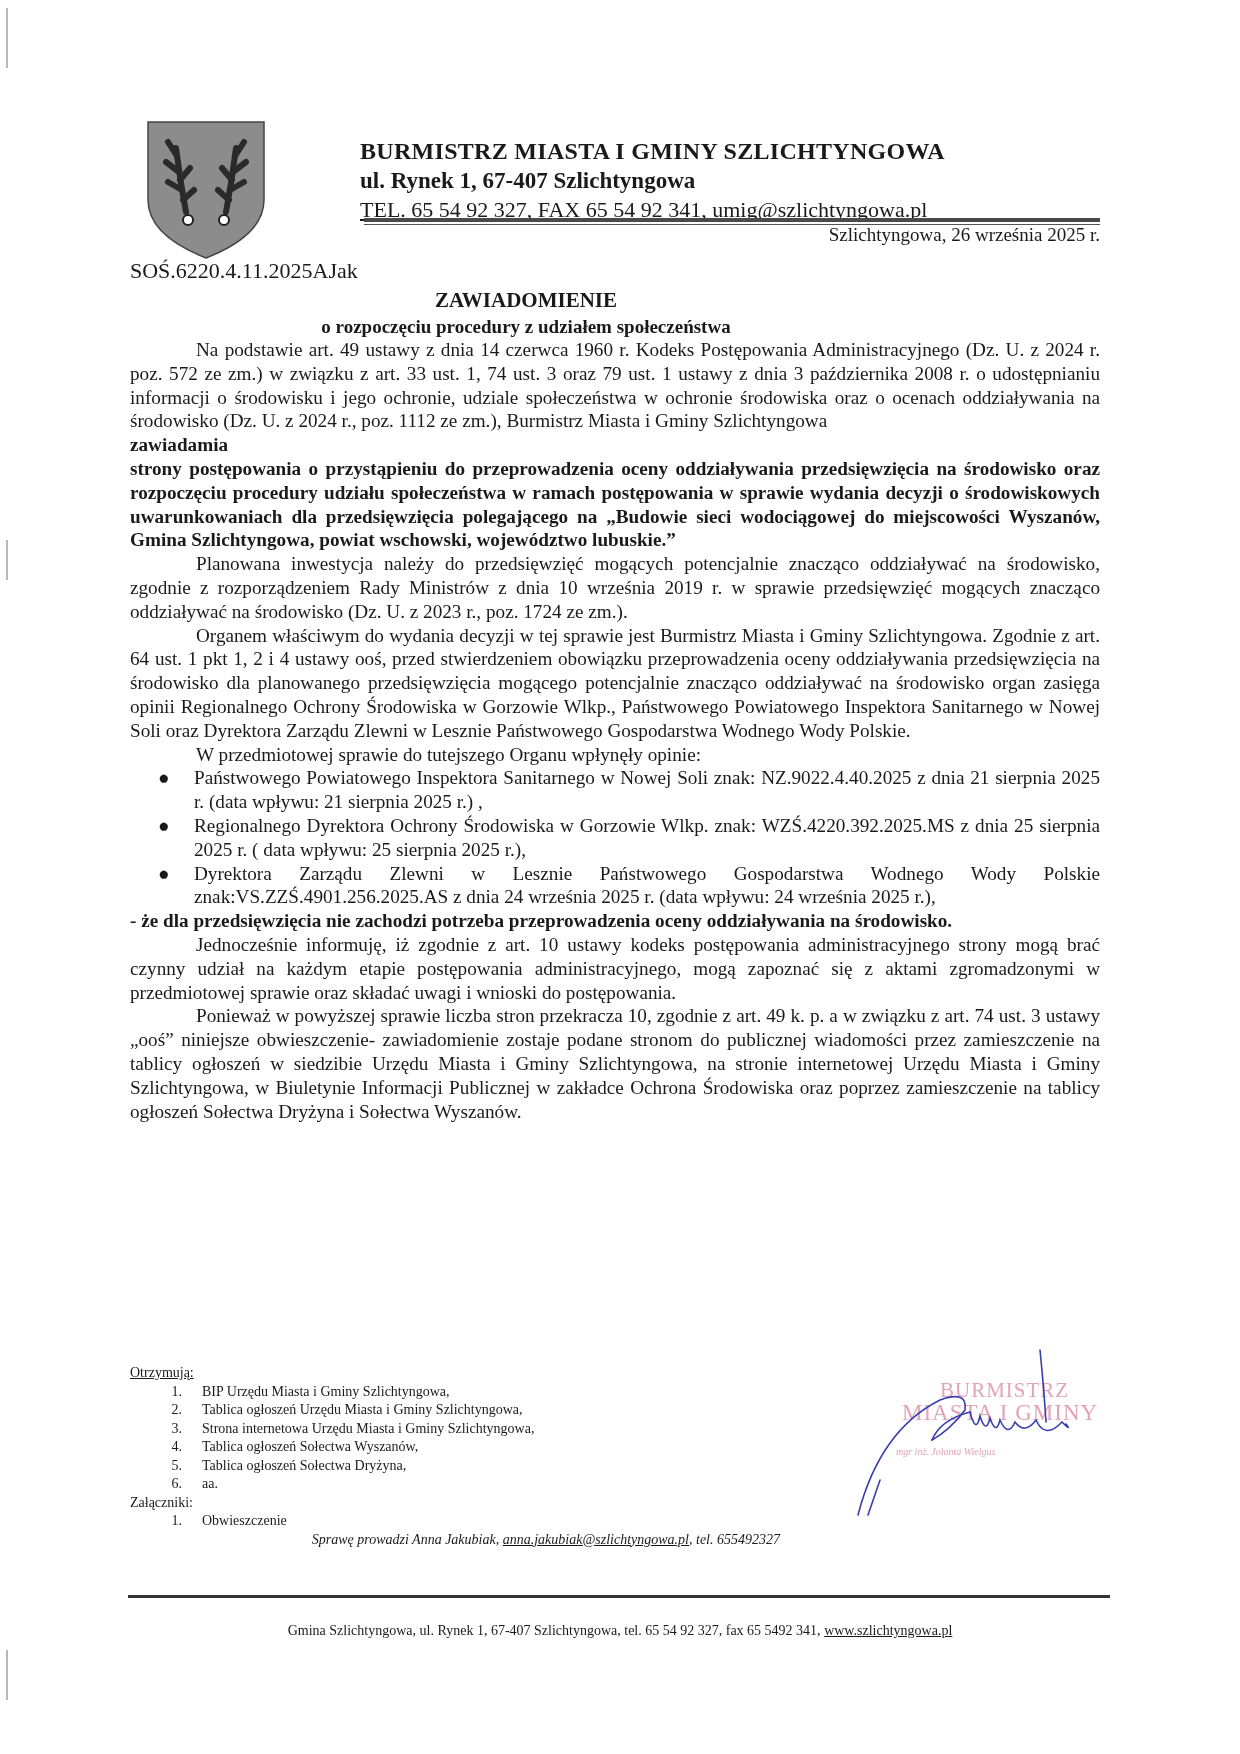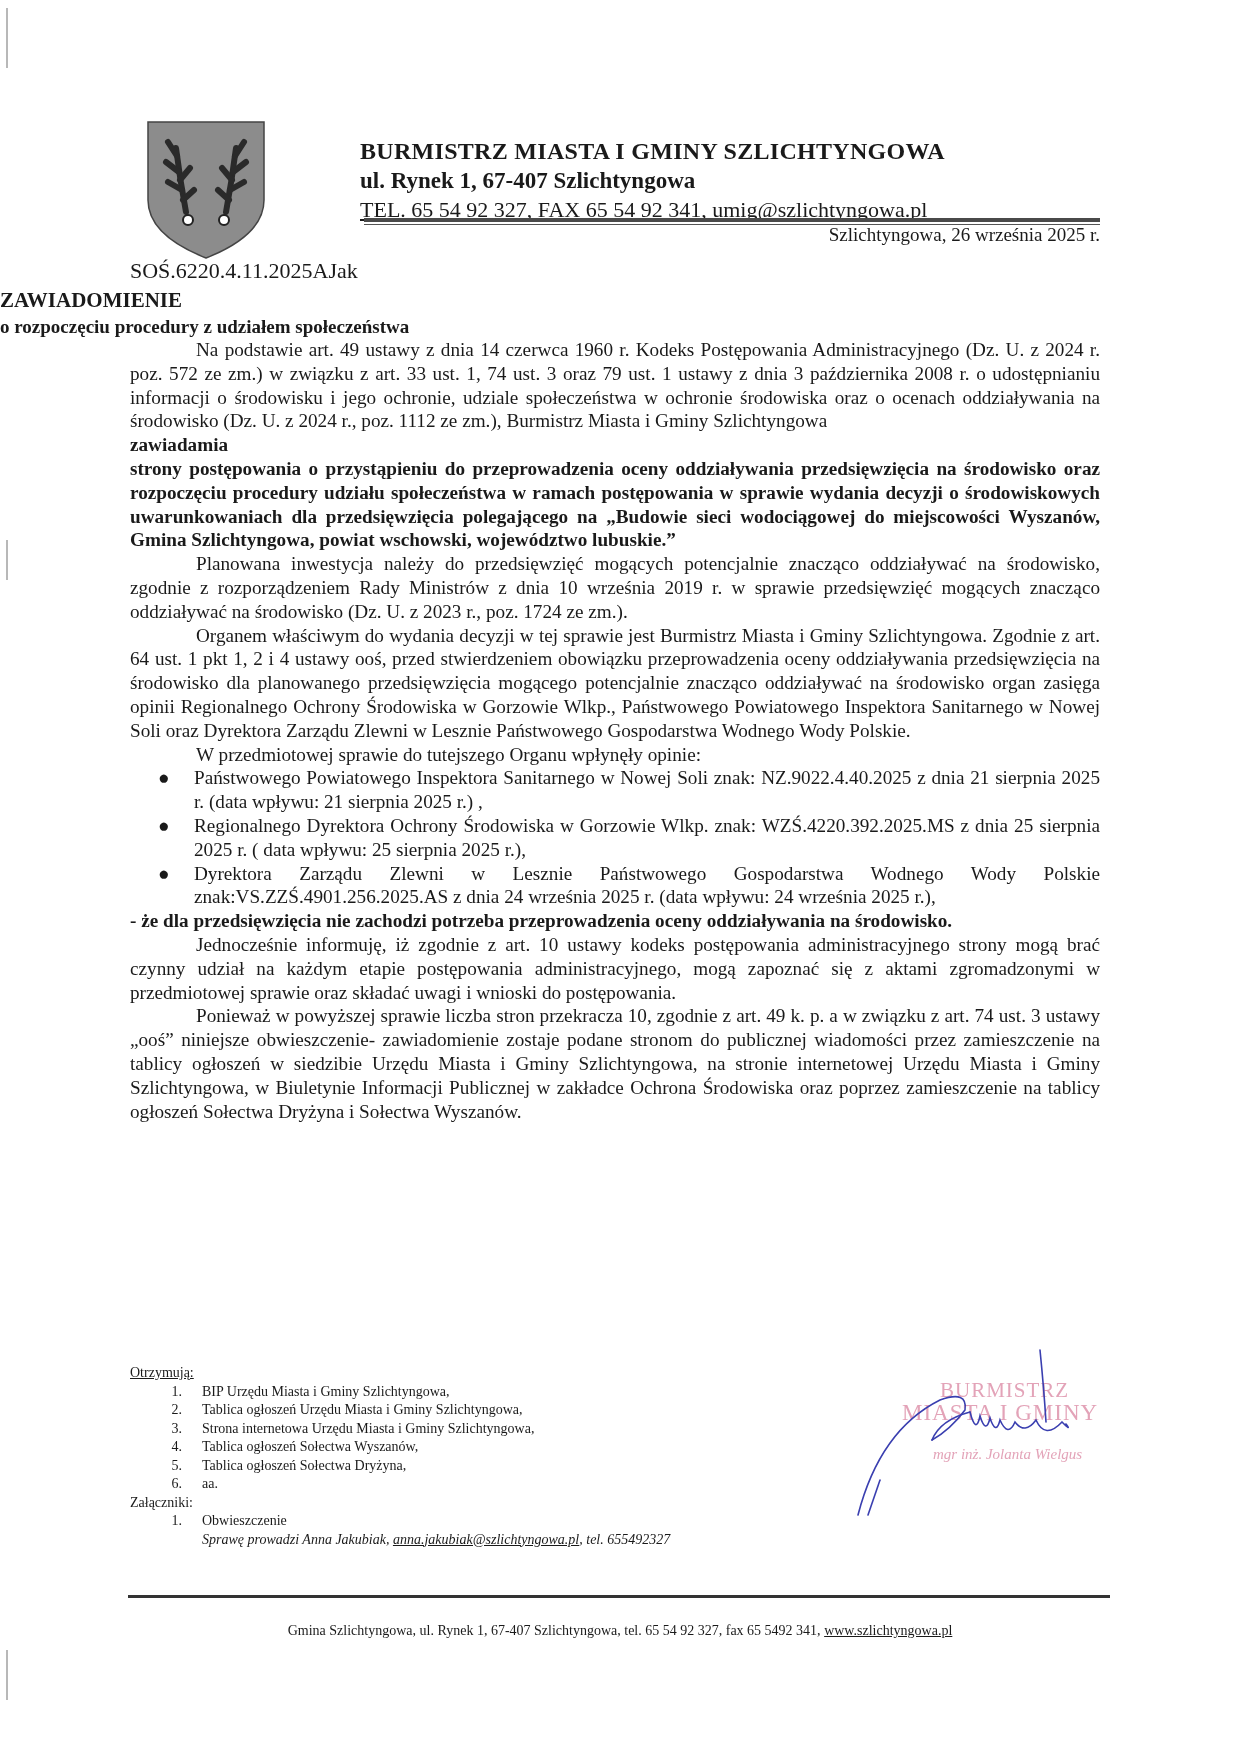--- a/index.html
+++ b/index.html
@@ -17,48 +17,48 @@
   .header .h1 { font-weight: bold; font-size: 24px; letter-spacing: 0.3px; line-height: 30px; }
   .header .h2 { font-weight: bold; font-size: 23px; line-height: 30px; }
   .header .h3 { font-size: 22px; line-height: 28px; }
   .header .h3 span { text-decoration: underline; }
   .rule-thick { position: absolute; left: 364px; top: 218px; width: 736px; height: 4px; background: #4a4a4a; }
   .rule-thin { position: absolute; left: 364px; top: 224px; width: 736px; height: 1px; background: #555; }
 
   .date { position: absolute; right: 140px; top: 224px; font-size: 19px; }
   .ref { position: absolute; left: 130px; top: 258px; font-size: 22px; }
 
-  .title { position: absolute; left: 0; width: 1028px; text-align: left; font-weight: bold; }
+  .title { position: absolute; left: 12px; width: 1028px; text-align: center; font-weight: bold; }
   .title.main { top: 288px; font-size: 21px; }
   .title.sub { top: 316px; font-size: 19px; }
 
   .body { position: absolute; left: 130px; top: 338px; width: 970px; font-size: 19.2px; line-height: 23.8px; text-align: justify; }
   .body p { margin: 0; }
   .body .indent { text-indent: 66px; }
   .body .center-bold { text-align: left; font-weight: bold; }
   .body .bold { font-weight: bold; }
   .body ul { margin: 0; padding-left: 64px; list-style: none; }
   .body li { position: relative; }
   .body li .bullet { position: absolute; left: -36px; top: 0; }
   .body .w-indent { padding-left: 66px; text-indent: 0; }
 
   .recipients { position: absolute; left: 130px; top: 1364px; width: 650px; font-size: 14px; line-height: 18.5px; }
   .recipients .lbl { }
   .recipients .lbl.u { text-decoration: underline; }
   .recipients ol { margin: 0; padding: 0; list-style: none; }
   .recipients li { display: flex; }
   .recipients li .num { width: 72px; text-align: right; padding-right: 20px; box-sizing: border-box; }
-  .recipients .handled { padding-left: 72px; font-style: italic; }
+  .recipients .handled { padding-left: 72px; font-style: italic; text-align: right; }
   .recipients .handled .mail { text-decoration: underline; }
 
   .stamp { position: absolute; left: 840px; top: 1370px; width: 300px; height: 140px; }
   .stamp .line { position: absolute; color: #e3a3b8; font-family: "Liberation Serif", serif; white-space: nowrap; }
   .stamp .l1 { left: 100px; top: 8px; font-size: 21px; letter-spacing: 1px; }
   .stamp .l2 { left: 62px; top: 30px; font-size: 23px; letter-spacing: 1px; }
-  .stamp .l3 { left: 56px; top: 76px; font-size: 15px; font-style: italic; margin-left: 37px; }
+  .stamp .l3 { left: 56px; top: 76px; font-size: 10px; font-style: italic; }
   .signature { position: absolute; left: 840px; top: 1340px; width: 300px; height: 180px; }
 
   .footer-rule { position: absolute; left: 128px; top: 1595px; width: 982px; height: 3px; background: #333; }
   .footer { position: absolute; left: 0; top: 1623px; width: 1240px; text-align: center; font-size: 14px; }
   .footer .site { text-decoration: underline; }
 </style>
 </head>
 <body>
 
 <div class="page">

